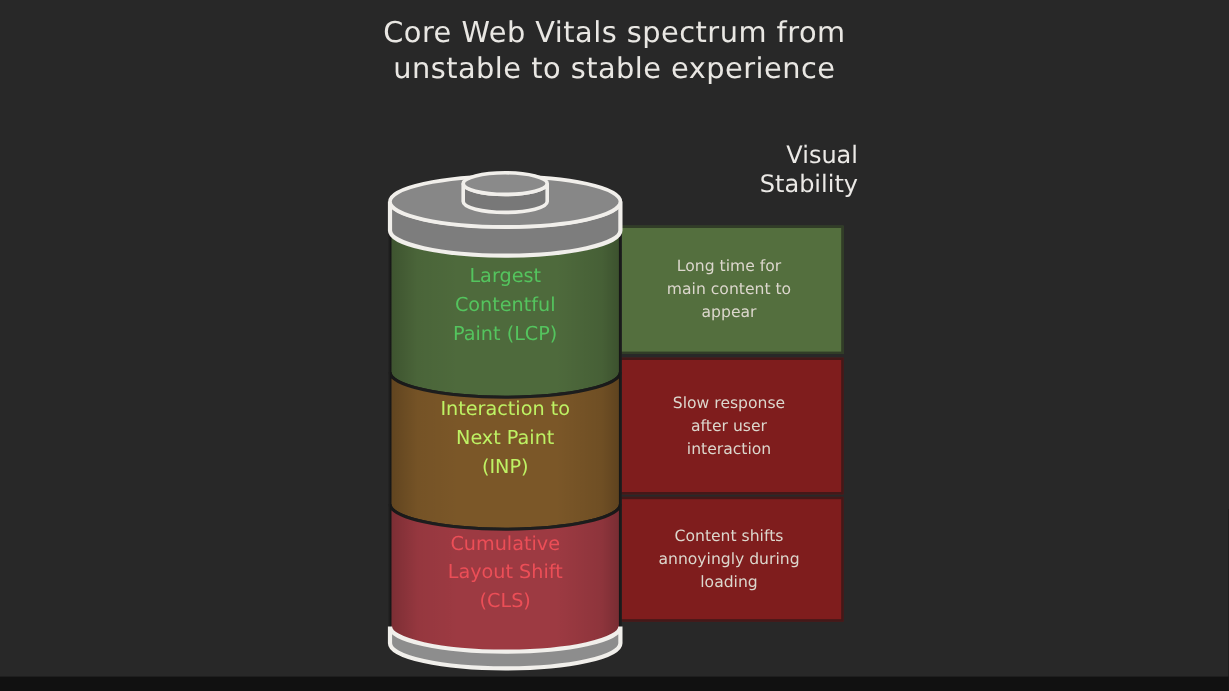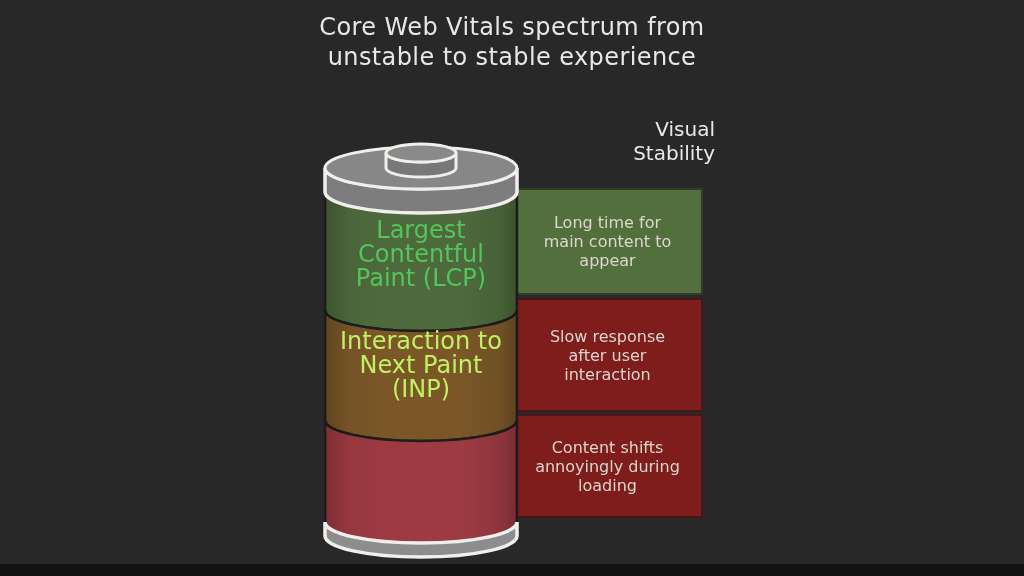--- a/index.html
+++ b/index.html
@@ -33,21 +33,21 @@
     position: absolute;
     left: 0; top: 0;
     width: 1024px; height: 576px;
     z-index: 2;
   }
   .seg-label {
     position: absolute;
     left: 325px;
     width: 192px;
     text-align: center;
-    font-size: 24px;
+    font-size: 16px;
     line-height: 24px;
     white-space: pre-line;
     z-index: 3;
   }
   .seg-label.lcp { top: 218px; }
   .seg-label.inp { top: 329px; }
   .seg-label.cls { top: 441px; }
   .desc-box {
     position: absolute;
     left: 512px;
@@ -57,21 +57,21 @@
     display: flex;
     align-items: center;
     justify-content: center;
     z-index: 1;
   }
   .desc-box.b1 { top: 188px; height: 107px; }
   .desc-box.b2 { top: 298px; height: 114px; }
   .desc-box.b3 { top: 414px; height: 104px; }
   .desc-text {
     text-align: center;
-    font-size: 16px;
+    font-size: 13px;
     line-height: 19px;
     white-space: pre-line;
   }
 </style>
 </head>
 <body>
 
 <div class="canvas" style="background-color: rgb(40, 40, 40);">
 
   <div class="title" style="color: rgb(233, 231, 227);">Core Web Vitals spectrum from
@@ -122,14 +122,17 @@
     <path d="M 386,153 L 386,168 A 35,9 0 0 0 456,168 L 456,153 A 35,9 0 0 1 386,153 Z" stroke="#f1efeb" stroke-width="3" fill="#787878"></path>
     <ellipse cx="421" cy="153" rx="35" ry="9" stroke="#f1efeb" stroke-width="3" fill="#8a8a8a"></ellipse>
   </svg>
 
   <div class="seg-label lcp" style="color: rgb(84, 196, 94);">Largest
 Contentful
 Paint (LCP)</div>
   <div class="seg-label inp" style="color: #bef264;">Interaction to
 Next Paint
 (INP)</div>
+  <div class="seg-label cls" style="color: rgb(236, 78, 87);">Cumulative
+Layout Shift
+(CLS)</div>
 
 </div>
 
 </body></html>

